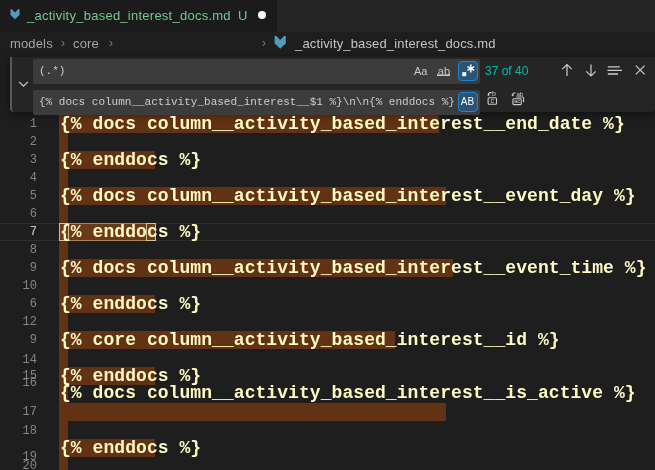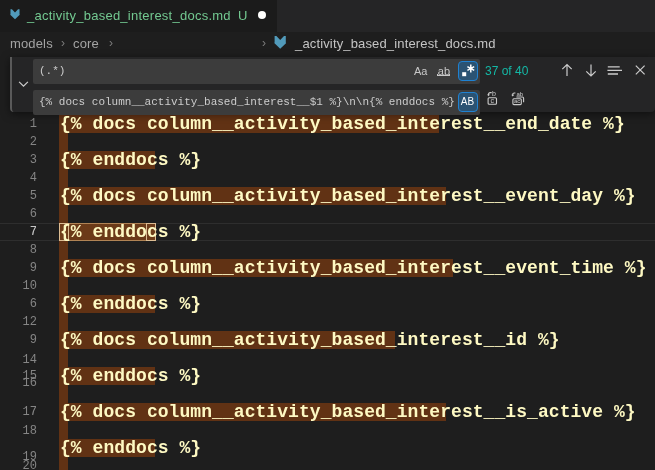--- a/index.html
+++ b/index.html
@@ -90,31 +90,31 @@
 <div class="ltext" style="top:259px">{% docs column__activity_based_interest__event_time %}</div>
 <div class="lnum" style="top:277px">10</div>
 <div class="hl" style="top:277px;width:8.5px"></div>
 <div class="lnum" style="top:295px">6</div>
 <div class="hl" style="top:295px;width:95.7px"></div>
 <div class="ltext" style="top:295px">{% enddocs %}</div>
 <div class="lnum" style="top:313px">12</div>
 <div class="hl" style="top:313px;width:8.5px"></div>
 <div class="lnum" style="top:331px">9</div>
 <div class="hl" style="top:331px;width:336.0px"></div>
-<div class="ltext" style="top:331px">{% docs column__activity_based_interest__id %}</div>
+<div class="ltext" style="top:331px">{% core column__activity_based_interest__id %}</div>
 <div class="lnum" style="top:351px">14</div>
 <div class="hl" style="top:349px;width:8.5px"></div>
 <div class="lnum" style="top:367px">15</div>
 <div class="hl" style="top:367px;width:95.7px"></div>
 <div class="ltext" style="top:367px">{% enddocs %}</div>
 <div class="lnum" style="top:374px">16</div>
 <div class="hl" style="top:385px;width:8.5px"></div>
 <div class="lnum" style="top:403px">17</div>
 <div class="hl" style="top:403px;width:387.0px"></div>
-<div class="ltext" style="top:403px">{% docs column__activity_based_interest__is_active %}</div>
+<div class="ltext" style="top:384px">{% docs column__activity_based_interest__is_active %}</div>
 <div class="lnum" style="top:422px">18</div>
 <div class="hl" style="top:421px;width:8.5px"></div>
 <div class="lnum" style="top:448px">19</div>
 <div class="hl" style="top:439px;width:95.7px"></div>
 <div class="ltext" style="top:439px">{% enddocs %}</div>
 <div class="lnum" style="top:457px">20</div>
 <div class="hl" style="top:457px;width:8.5px"></div>
 </div>
 
 <div id="curline"></div>

